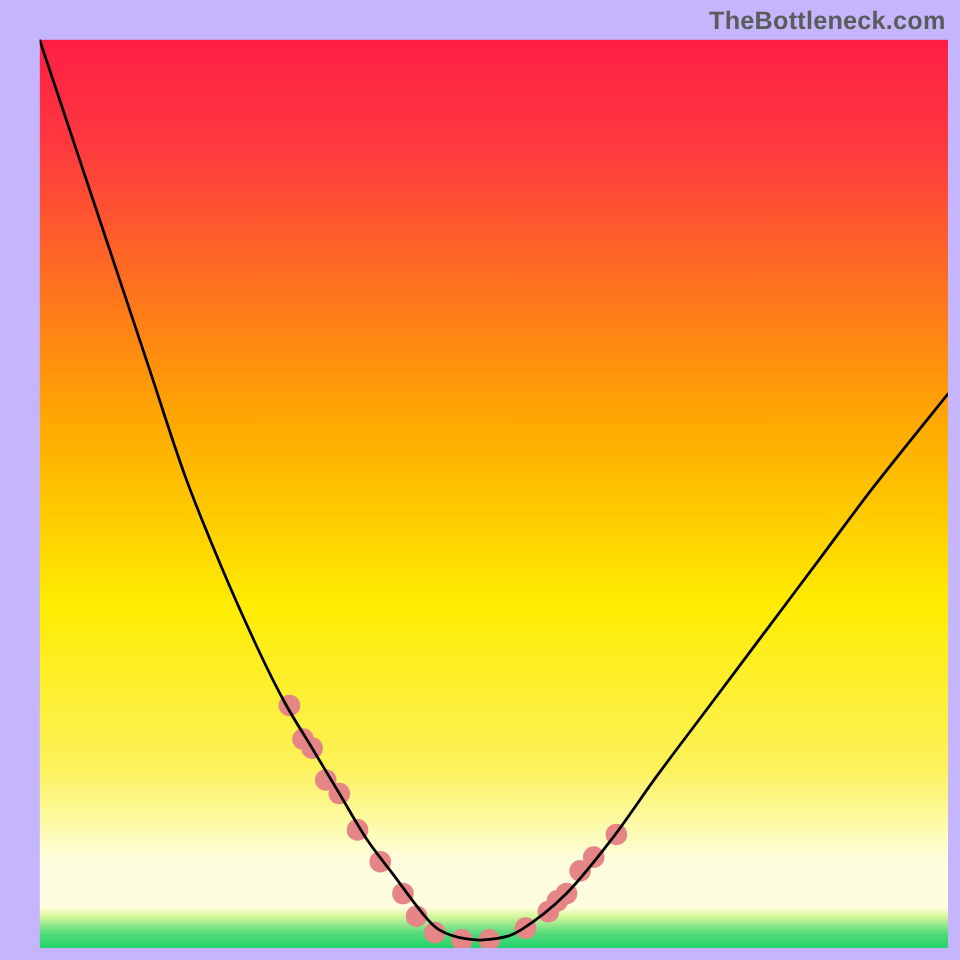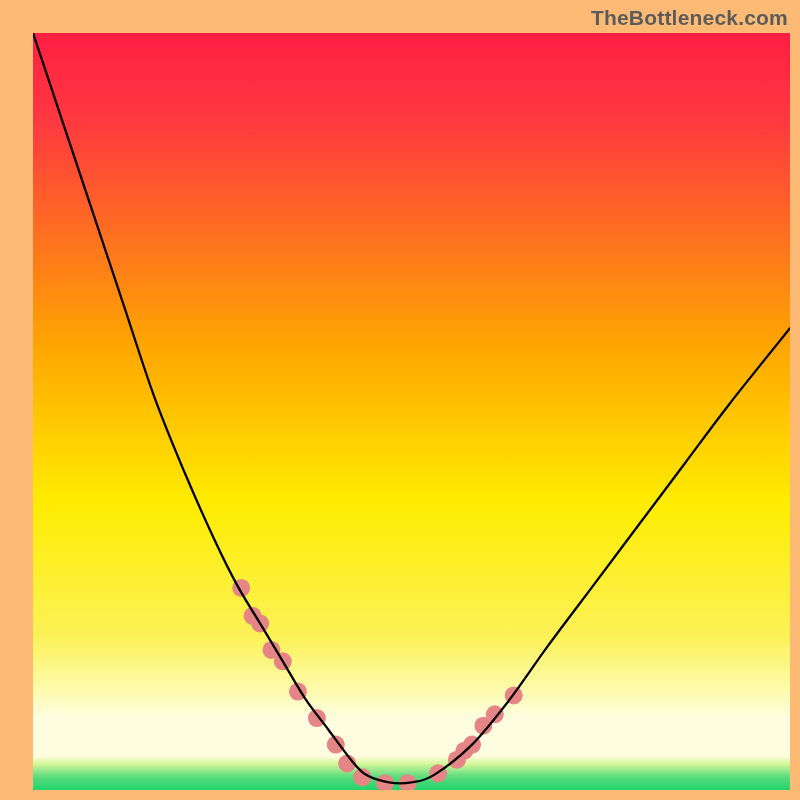--- a/index.html
+++ b/index.html
@@ -8,21 +8,21 @@
     width: 800px;
     height: 800px;
     background: #000;
     overflow: hidden;
     font-family: Arial, Helvetica, sans-serif;
   }
   .stage {
     position: relative;
     width: 800px;
     height: 800px;
-    background: #fdba74;
+    background: #c4b5fd;
   }
   .plot-area {
     position: absolute;
     left: 33px;
     top: 33px;
     width: 757px;
     height: 757px;
   }
   .plot-area svg {
     display: block;

